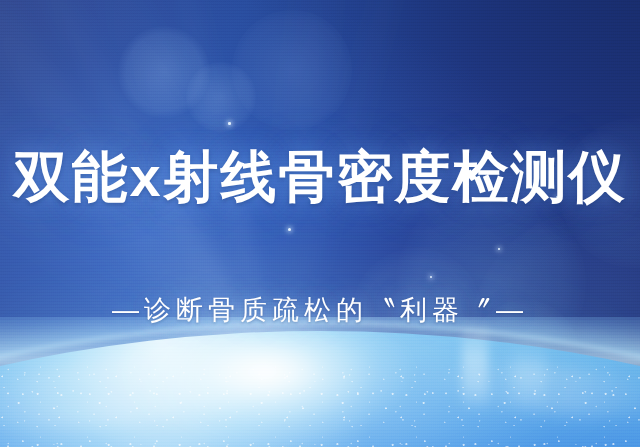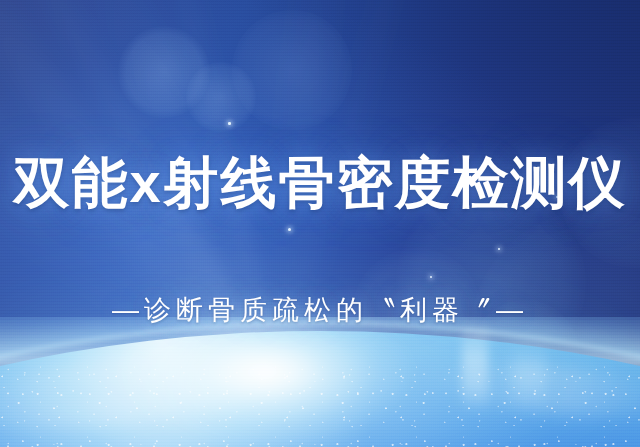--- a/index.html
+++ b/index.html
@@ -315,21 +315,21 @@
   .text-stack {
     position: absolute;
     inset: 0;
     display: flex;
     flex-direction: column;
     align-items: center;
     pointer-events: none;
   }
   .main-title {
     position: absolute;
-    top: 154px;
+    top: 148px;
     left: 0; right: 0;
     text-align: center;
     color: #ffffff;
     font-size: 56px;
     font-weight: 700;
     letter-spacing: 2px;
     line-height: 1.05;
     white-space: nowrap;
     text-shadow:
       0 0 22px rgba(120,180,255,.45),

